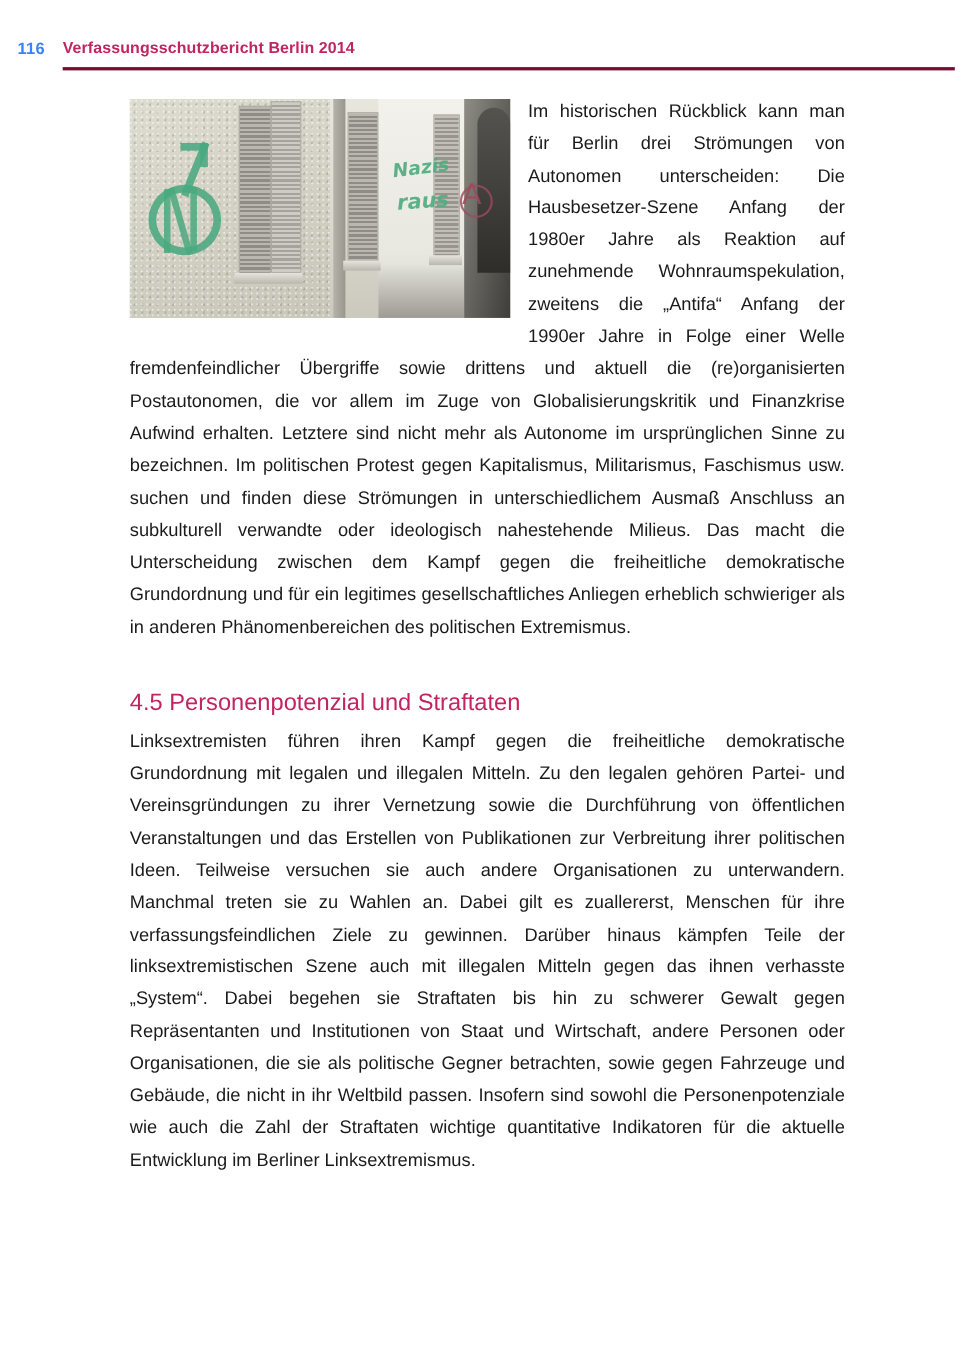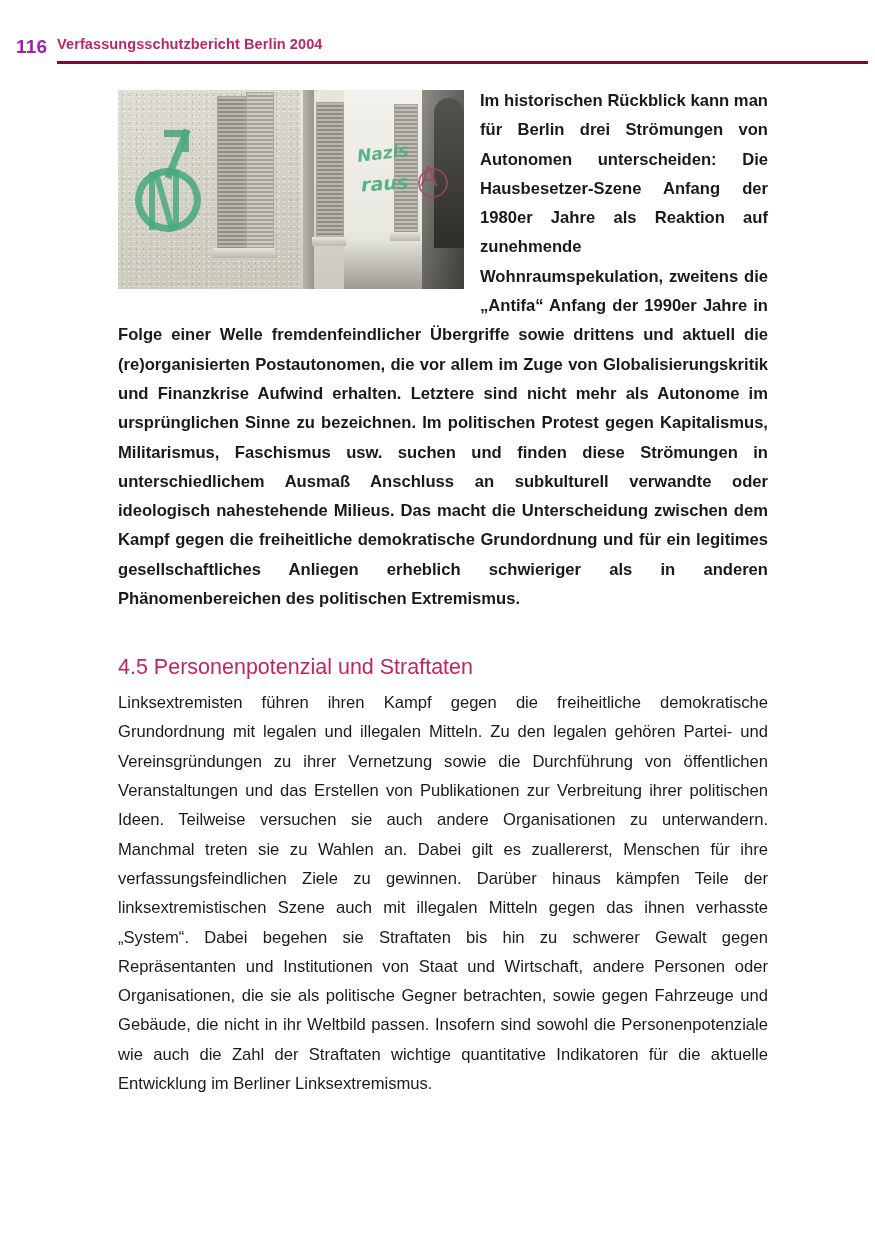--- a/index.html
+++ b/index.html
@@ -21,23 +21,23 @@
     position: absolute;
     left: 0;
     top: 36px;
     width: 875px;
     height: 30px;
   }
   .page-number {
     position: absolute;
     left: 16px;
     top: 0;
-    font-size: 19px;
+    font-size: 15px;
     font-weight: bold;
-    color: #a21caf;
+    color: #3b82f6;
     letter-spacing: 0.2px;
   }
   .header-title {
     position: absolute;
     left: 57px;
     top: 0;
     font-size: 14.5px;
     font-weight: bold;
     color: #c0255f;
     letter-spacing: 0.1px;
@@ -231,42 +231,42 @@
   
   p.body-par {
     margin: 0;
     font-size: 16.6px;
     line-height: 29.3px;
     text-align: justify;
     text-justify: inter-word;
     hyphens: manual;
     color: #1a1a1a;
   }
-  .par-wrap { margin-bottom: 0; font-weight: bold; }
+  .par-wrap { margin-bottom: 0; }
 
   h2.section-heading {
     margin: 0;
     padding: 0;
     font-size: 21.5px;
     font-weight: normal;
     color: #c0255f;
     line-height: 1.2;
   }
   .heading-block {
     clear: both;
     padding-top: 42px;
     padding-bottom: 7px;
   }
 </style>
 </head>
 <body>
 
 <div class="page-header">
   <span class="page-number">116</span>
-  <span class="header-title">Verfassungsschutzbericht Berlin 2004</span>
+  <span class="header-title">Verfassungsschutzbericht Berlin 2014</span>
   <div class="header-rule"></div>
 </div>
 
 <div class="content">
 
   <figure class="photo-figure">
     <div class="ph-wall-left"></div>
     <div class="ph-wall-right"></div>
     <div class="ph-white-face"></div>
     <div class="ph-dark-edge"></div>

